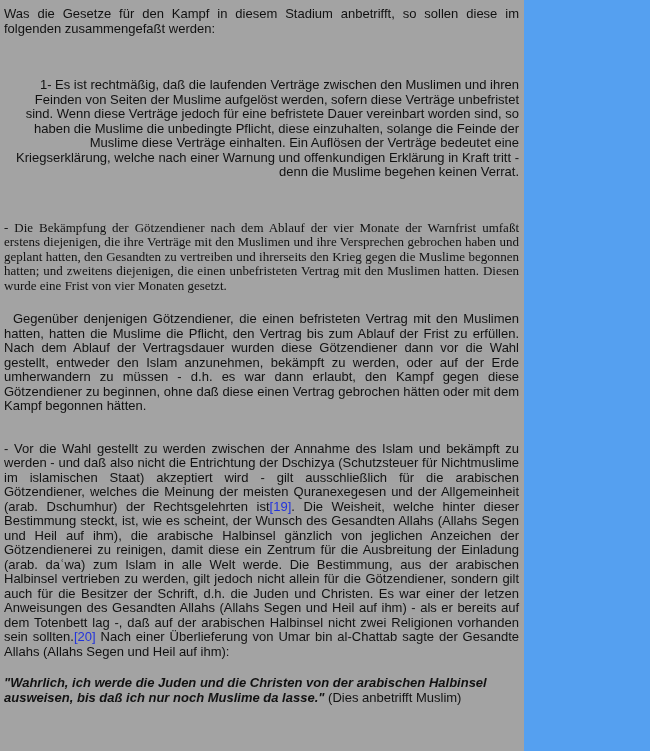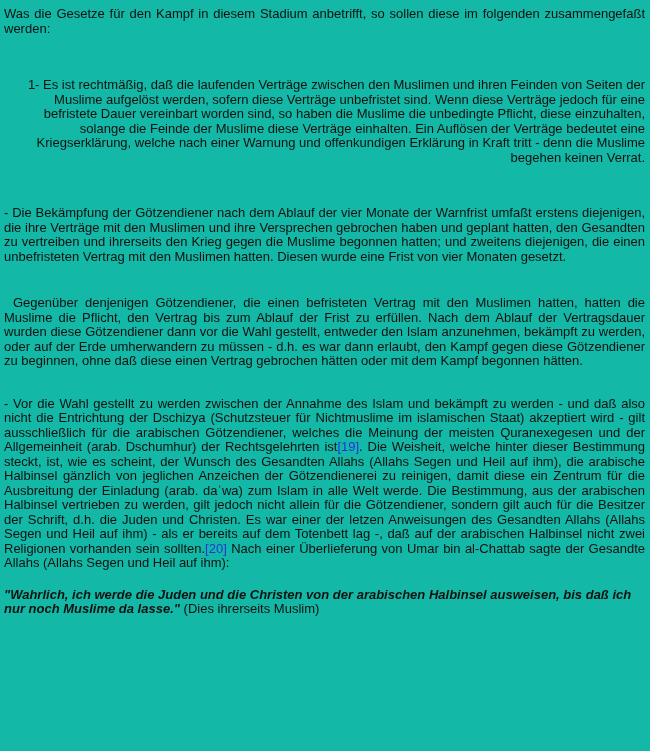--- a/index.html
+++ b/index.html
@@ -1,50 +1,50 @@
 <!DOCTYPE html>
 <html lang="de"><head>
 <meta charset="utf-8">
 <style>
   html, body {
     margin: 0;
     padding: 0;
     background: #55A0F0;
   }
   .page {
-    width: 650px;
+    width: 524px;
     height: 751px;
     box-sizing: border-box;
     padding: 7px 5px 4px 4px;
-    background: #14b8a6;
+    background: #a3a3a3;
     color: #111111;
     font-family: "Liberation Sans", sans-serif;
     font-size: 13px;
     line-height: 14.5px;
     overflow: hidden;
   }
   p.para { margin: 0; }
   .justify { text-align: justify; }
   .indent { text-indent: 9px; }
   #p2 { margin-top: 42px; text-align: right; }
   #p3 { margin-top: 33px; }
-  #p4 { margin-top: 41px; }
-  #p5 { margin-top: 32px; }
+  #p4 { margin-top: 41px; font-family: Liberation Serif, serif; }
+  #p5 { margin-top: 19px; }
   #p6 { margin-top: 28px; }
   #p7 { margin-top: 17px; }
   a.ref {
     color: #2233DD;
     text-decoration: none;
     cursor: pointer;
   }
   .hadith { font-weight: bold; font-style: italic; }
 </style>
 </head>
 <body>
 
 <div class="page">
   <p id="p1" class="para justify">Was die Gesetze für den Kampf in diesem Stadium anbetrifft, so sollen diese im folgenden zusammengefaßt werden:</p>
   <p id="p2" class="para">1- Es ist rechtmäßig, daß die laufenden Verträge zwischen den Muslimen und ihren Feinden von Seiten der Muslime aufgelöst werden, sofern diese Verträge unbefristet sind. Wenn diese Verträge jedoch für eine befristete Dauer vereinbart worden sind, so haben die Muslime die unbedingte Pflicht, diese einzuhalten, solange die Feinde der Muslime diese Verträge einhalten. Ein Auflösen der Verträge bedeutet eine Kriegserklärung, welche nach einer Warnung und offenkundigen Erklärung in Kraft tritt - denn die Muslime begehen keinen Verrat.</p>
   <p id="p4" class="para justify">- Die Bekämpfung der Götzendiener nach dem Ablauf der vier Monate der Warnfrist umfaßt erstens diejenigen, die ihre Verträge mit den Muslimen und ihre Versprechen gebrochen haben und geplant hatten, den Gesandten zu vertreiben und ihrerseits den Krieg gegen die Muslime begonnen hatten; und zweitens diejenigen, die einen unbefristeten Vertrag mit den Muslimen hatten. Diesen wurde eine Frist von vier Monaten gesetzt.</p>
   <p id="p5" class="para justify indent">Gegenüber denjenigen Götzendiener, die einen befristeten Vertrag mit den Muslimen hatten, hatten die Muslime die Pflicht, den Vertrag bis zum Ablauf der Frist zu erfüllen. Nach dem Ablauf der Vertragsdauer wurden diese Götzendiener dann vor die Wahl gestellt, entweder den Islam anzunehmen, bekämpft zu werden, oder auf der Erde umherwandern zu müssen - d.h. es war dann erlaubt, den Kampf gegen diese Götzendiener zu beginnen, ohne daß diese einen Vertrag gebrochen hätten oder mit dem Kampf begonnen hätten.</p>
   <p id="p6" class="para justify"><span>- Vor die Wahl gestellt zu werden zwischen der Annahme des Islam und bekämpft zu werden - und daß also nicht die Entrichtung der Dschizya (Schutzsteuer für Nichtmuslime im islamischen Staat) akzeptiert wird - gilt ausschließlich für die arabischen Götzendiener, welches die Meinung der meisten Quranexegesen und der Allgemeinheit (arab. Dschumhur) der Rechtsgelehrten ist</span><a href="#" class="ref">[19]</a><span>. Die Weisheit, welche hinter dieser Bestimmung steckt, ist, wie es scheint, der Wunsch des Gesandten Allahs (Allahs Segen und Heil auf ihm), die arabische Halbinsel gänzlich von jeglichen Anzeichen der Götzendienerei zu reinigen, damit diese ein Zentrum für die Ausbreitung der Einladung (arab. daʿwa) zum Islam in alle Welt werde. Die Bestimmung, aus der arabischen Halbinsel vertrieben zu werden, gilt jedoch nicht allein für die Götzendiener, sondern gilt auch für die Besitzer der Schrift, d.h. die Juden und Christen. Es war einer der letzen Anweisungen des Gesandten Allahs (Allahs Segen und Heil auf ihm) - als er bereits auf dem Totenbett lag -, daß auf der arabischen Halbinsel nicht zwei Religionen vorhanden sein sollten.</span><a href="#" class="ref">[20]</a><span> Nach einer Überlieferung von Umar bin al-Chattab sagte der Gesandte Allahs (Allahs Segen und Heil auf ihm):</span></p>
-  <p id="p7" class="para"><span class="hadith">"Wahrlich, ich werde die Juden und die Christen von der arabischen Halbinsel ausweisen, bis daß ich nur noch Muslime da lasse."</span><span> (Dies ihrerseits Muslim)</span></p>
+  <p id="p7" class="para"><span class="hadith">"Wahrlich, ich werde die Juden und die Christen von der arabischen Halbinsel ausweisen, bis daß ich nur noch Muslime da lasse."</span><span> (Dies anbetrifft Muslim)</span></p>
 </div>
 
 </body></html>

